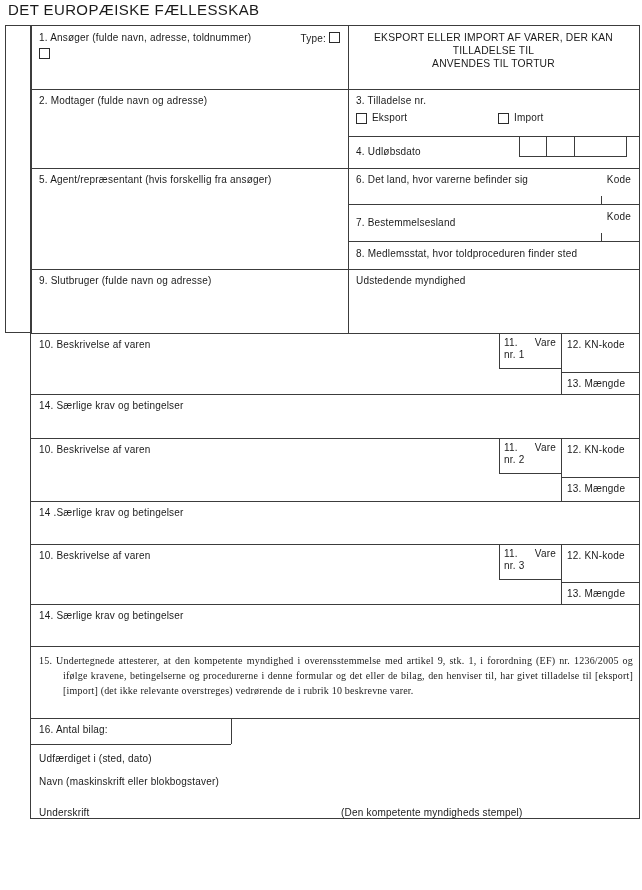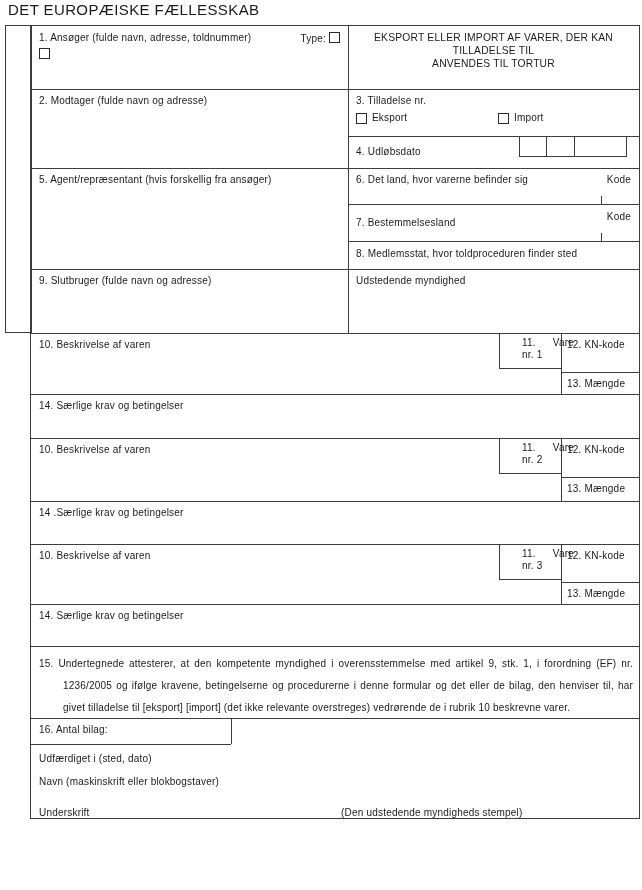--- a/index.html
+++ b/index.html
@@ -13,26 +13,26 @@
         border:1px solid #3c3c3c;box-sizing:content-box;}
   .sidebox{position:absolute;left:5px;top:25px;width:25px;height:306px;border:1px solid #3c3c3c;}
   .cb{display:inline-block;width:9px;height:9px;border:1px solid #2b2b2b;background:#fff;
       vertical-align:-1px;}
   .doc-title{position:absolute;left:8px;top:4px;font-size:15px;letter-spacing:.4px;}
   .header-title{position:absolute;left:317px;top:5px;width:291px;text-align:center;
                 font-size:10.3px;line-height:13px;letter-spacing:.2px;}
   .row1left{position:absolute;left:8px;top:6px;width:301px;display:flex;
             justify-content:space-between;align-items:flex-start;}
   .typewrap{white-space:nowrap;}
-  .itemno{position:absolute;left:468px;width:62px;box-sizing:border-box;padding:4px 5px 0 5px;margin-left:18px;}
+  .itemno{position:absolute;left:468px;width:62px;box-sizing:border-box;padding:4px 5px 0 5px;}
   .itemno .l1{display:flex;justify-content:space-between;}
   .datebox{position:absolute;left:488px;top:110px;width:108px;height:21px;
            border:1px solid #3c3c3c;box-sizing:border-box;background:#fff;}
   .statement{position:absolute;left:8px;top:627px;width:570px;padding-left:24px;
-             text-indent:-24px;text-align:justify;line-height:22px;white-space:normal;}
+             text-indent:-24px;text-align:justify;line-height:15px;white-space:normal;font-family:Liberation Serif, serif;}
 </style>
 </head>
 <body>
 
 <div class="page">
 
   <div class="doc-title">DET EUROPÆISKE FÆLLESSKAB</div>
 
   <div class="sidebox"></div>
 
@@ -148,16 +148,16 @@
     <div class="lbl" style="left:536px;top:524px;">12. KN-kode</div>
     <div class="lbl" style="left:536px;top:562px;">13. Mængde</div>
     <div class="lbl" style="left:8px;top:584px;">14. Særlige krav og betingelser</div>
 
     <div class="statement">15. Undertegnede attesterer, at den kompetente myndighed i overensstemmelse med artikel 9, stk. 1, i forordning (EF) nr. 1236/2005 og ifølge kravene, betingelserne og procedurerne i denne formular og det eller de bilag, den henviser til, har givet tilladelse til [eksport] [import] (det ikke relevante overstreges) vedrørende de i rubrik 10 beskrevne varer.</div>
 
     <div class="lbl" style="left:8px;top:698px;">16. Antal bilag:</div>
     <div class="lbl" style="left:8px;top:727px;">Udfærdiget i (sted, dato)</div>
     <div class="lbl" style="left:8px;top:750px;">Navn (maskinskrift eller blokbogstaver)</div>
     <div class="lbl" style="left:8px;top:781px;">Underskrift</div>
-    <div class="lbl" style="left:310px;top:781px;">(Den udstedende myndigheds stempel)</div>
+    <div class="lbl" style="left:310px;top:781px;">(Den kompetente myndigheds stempel)</div>
 
   </div>
 </div>
 
 </body></html>

